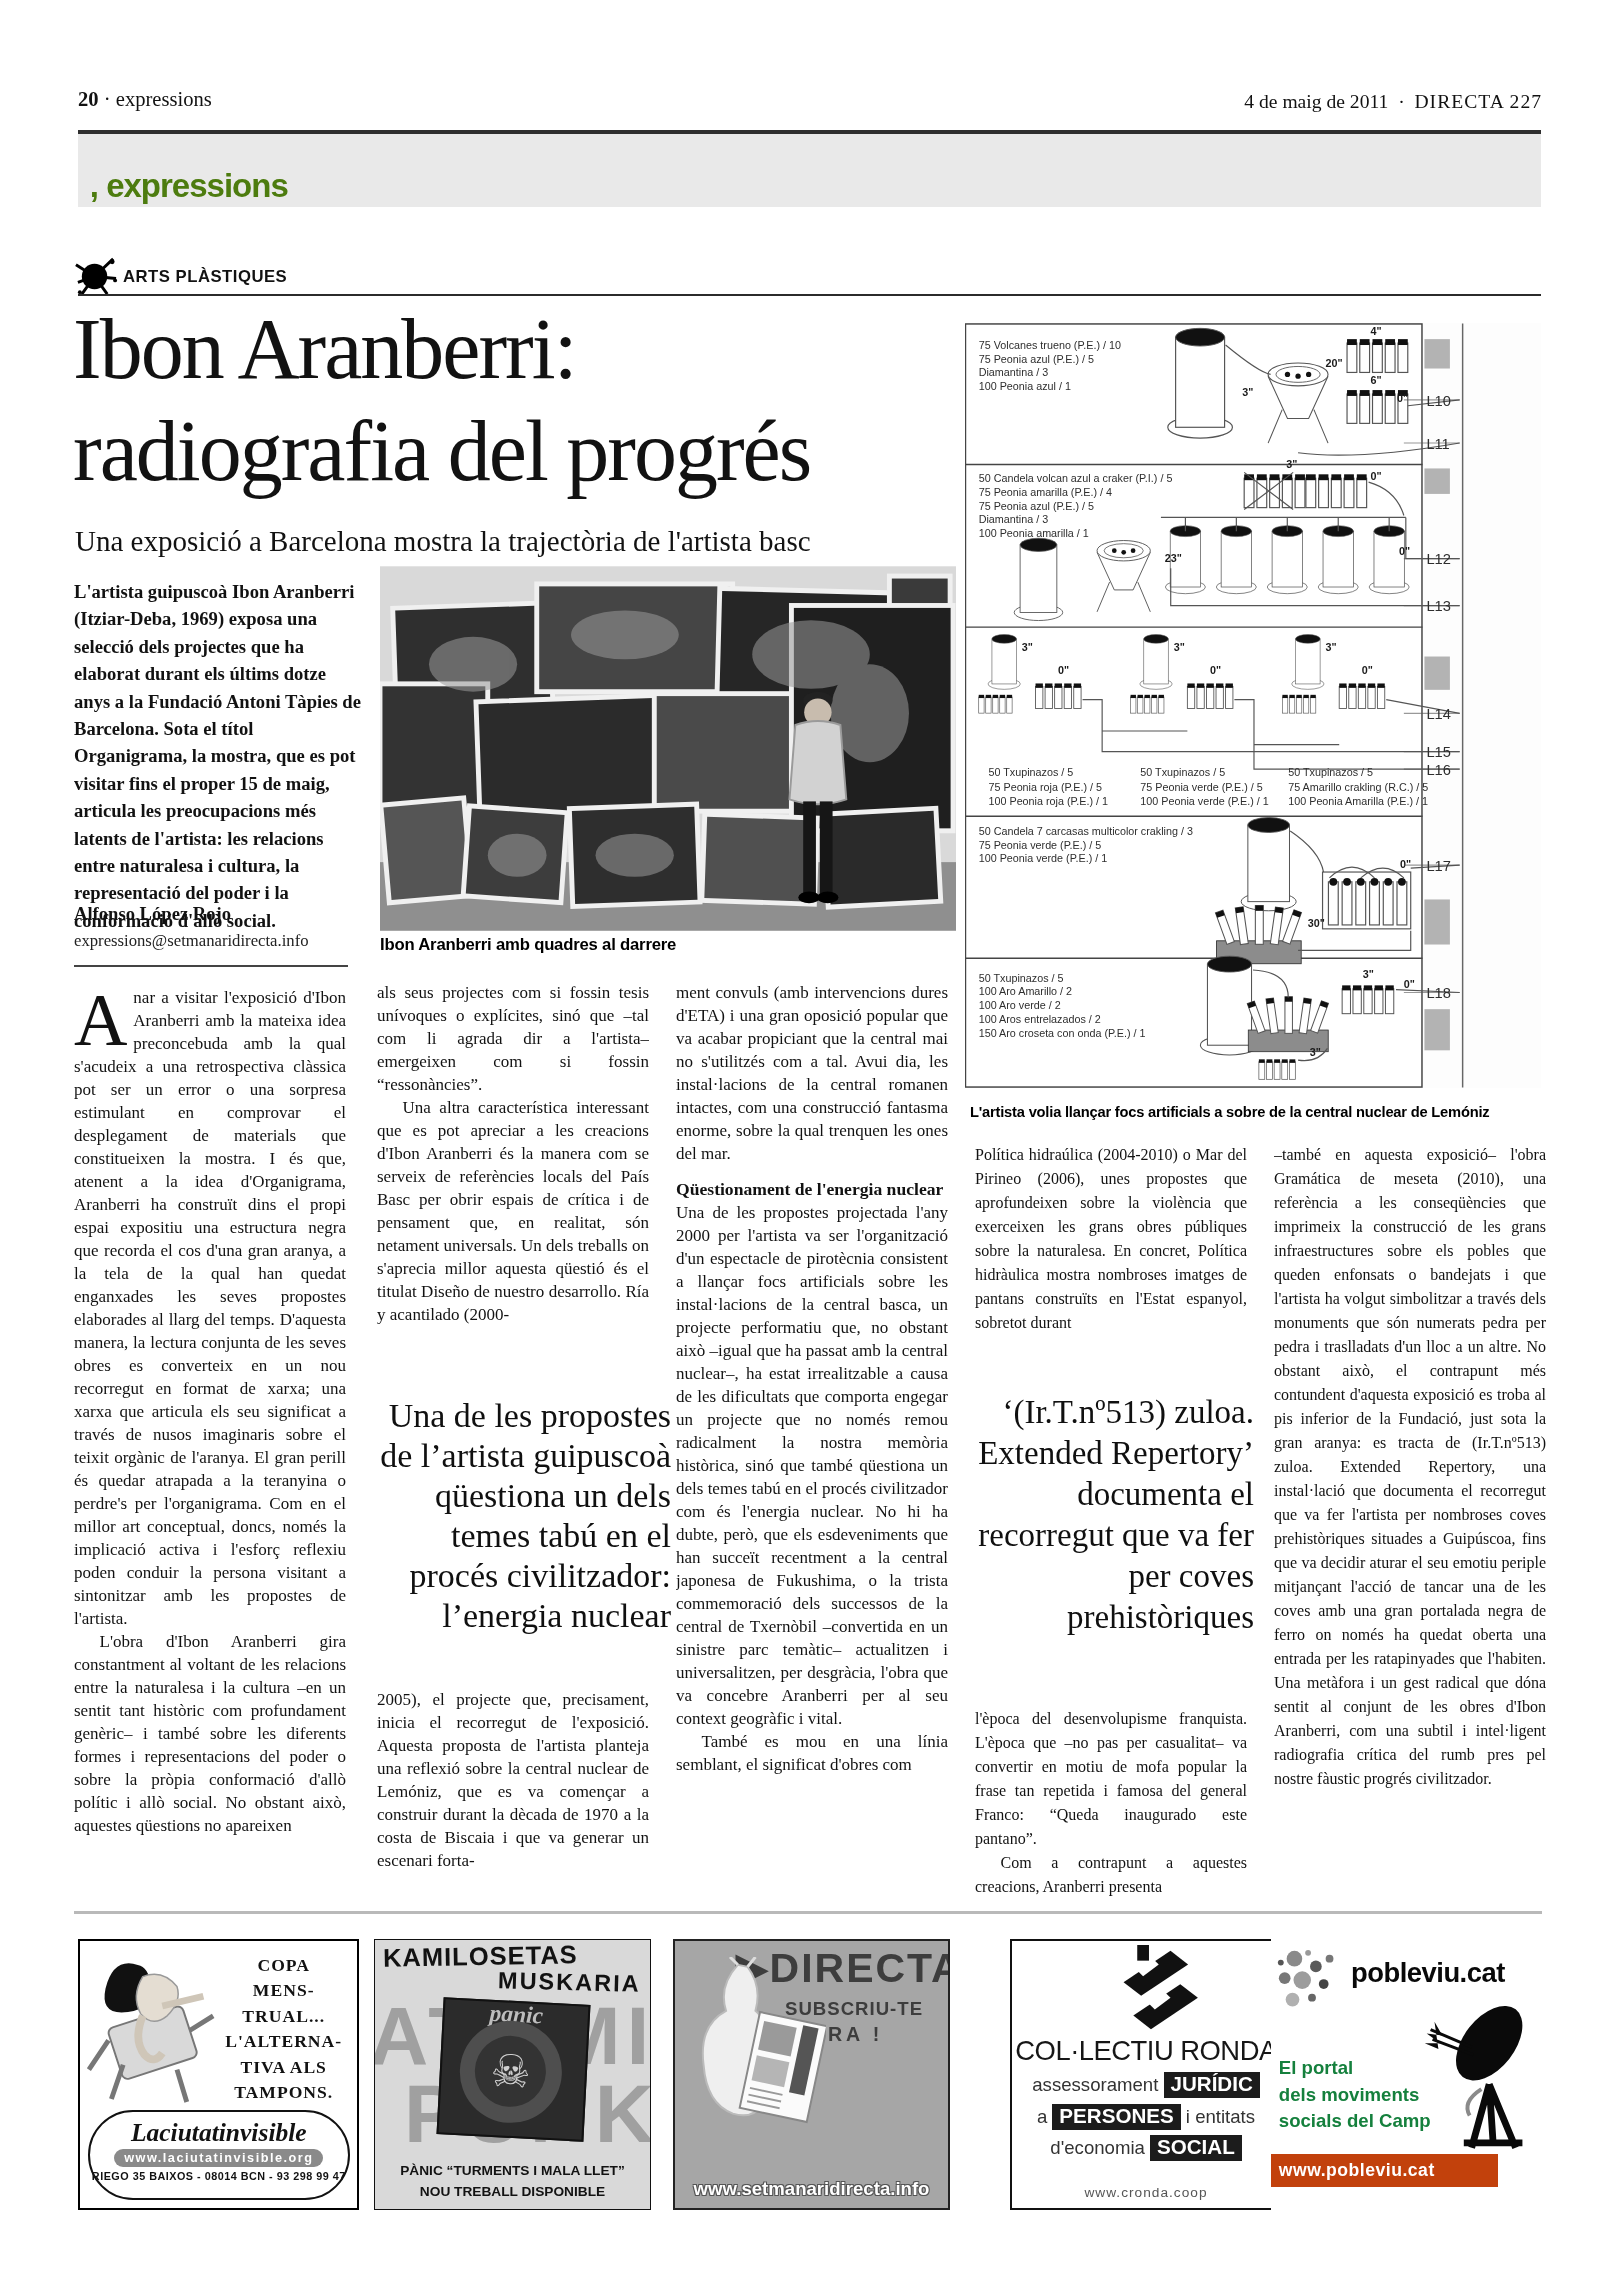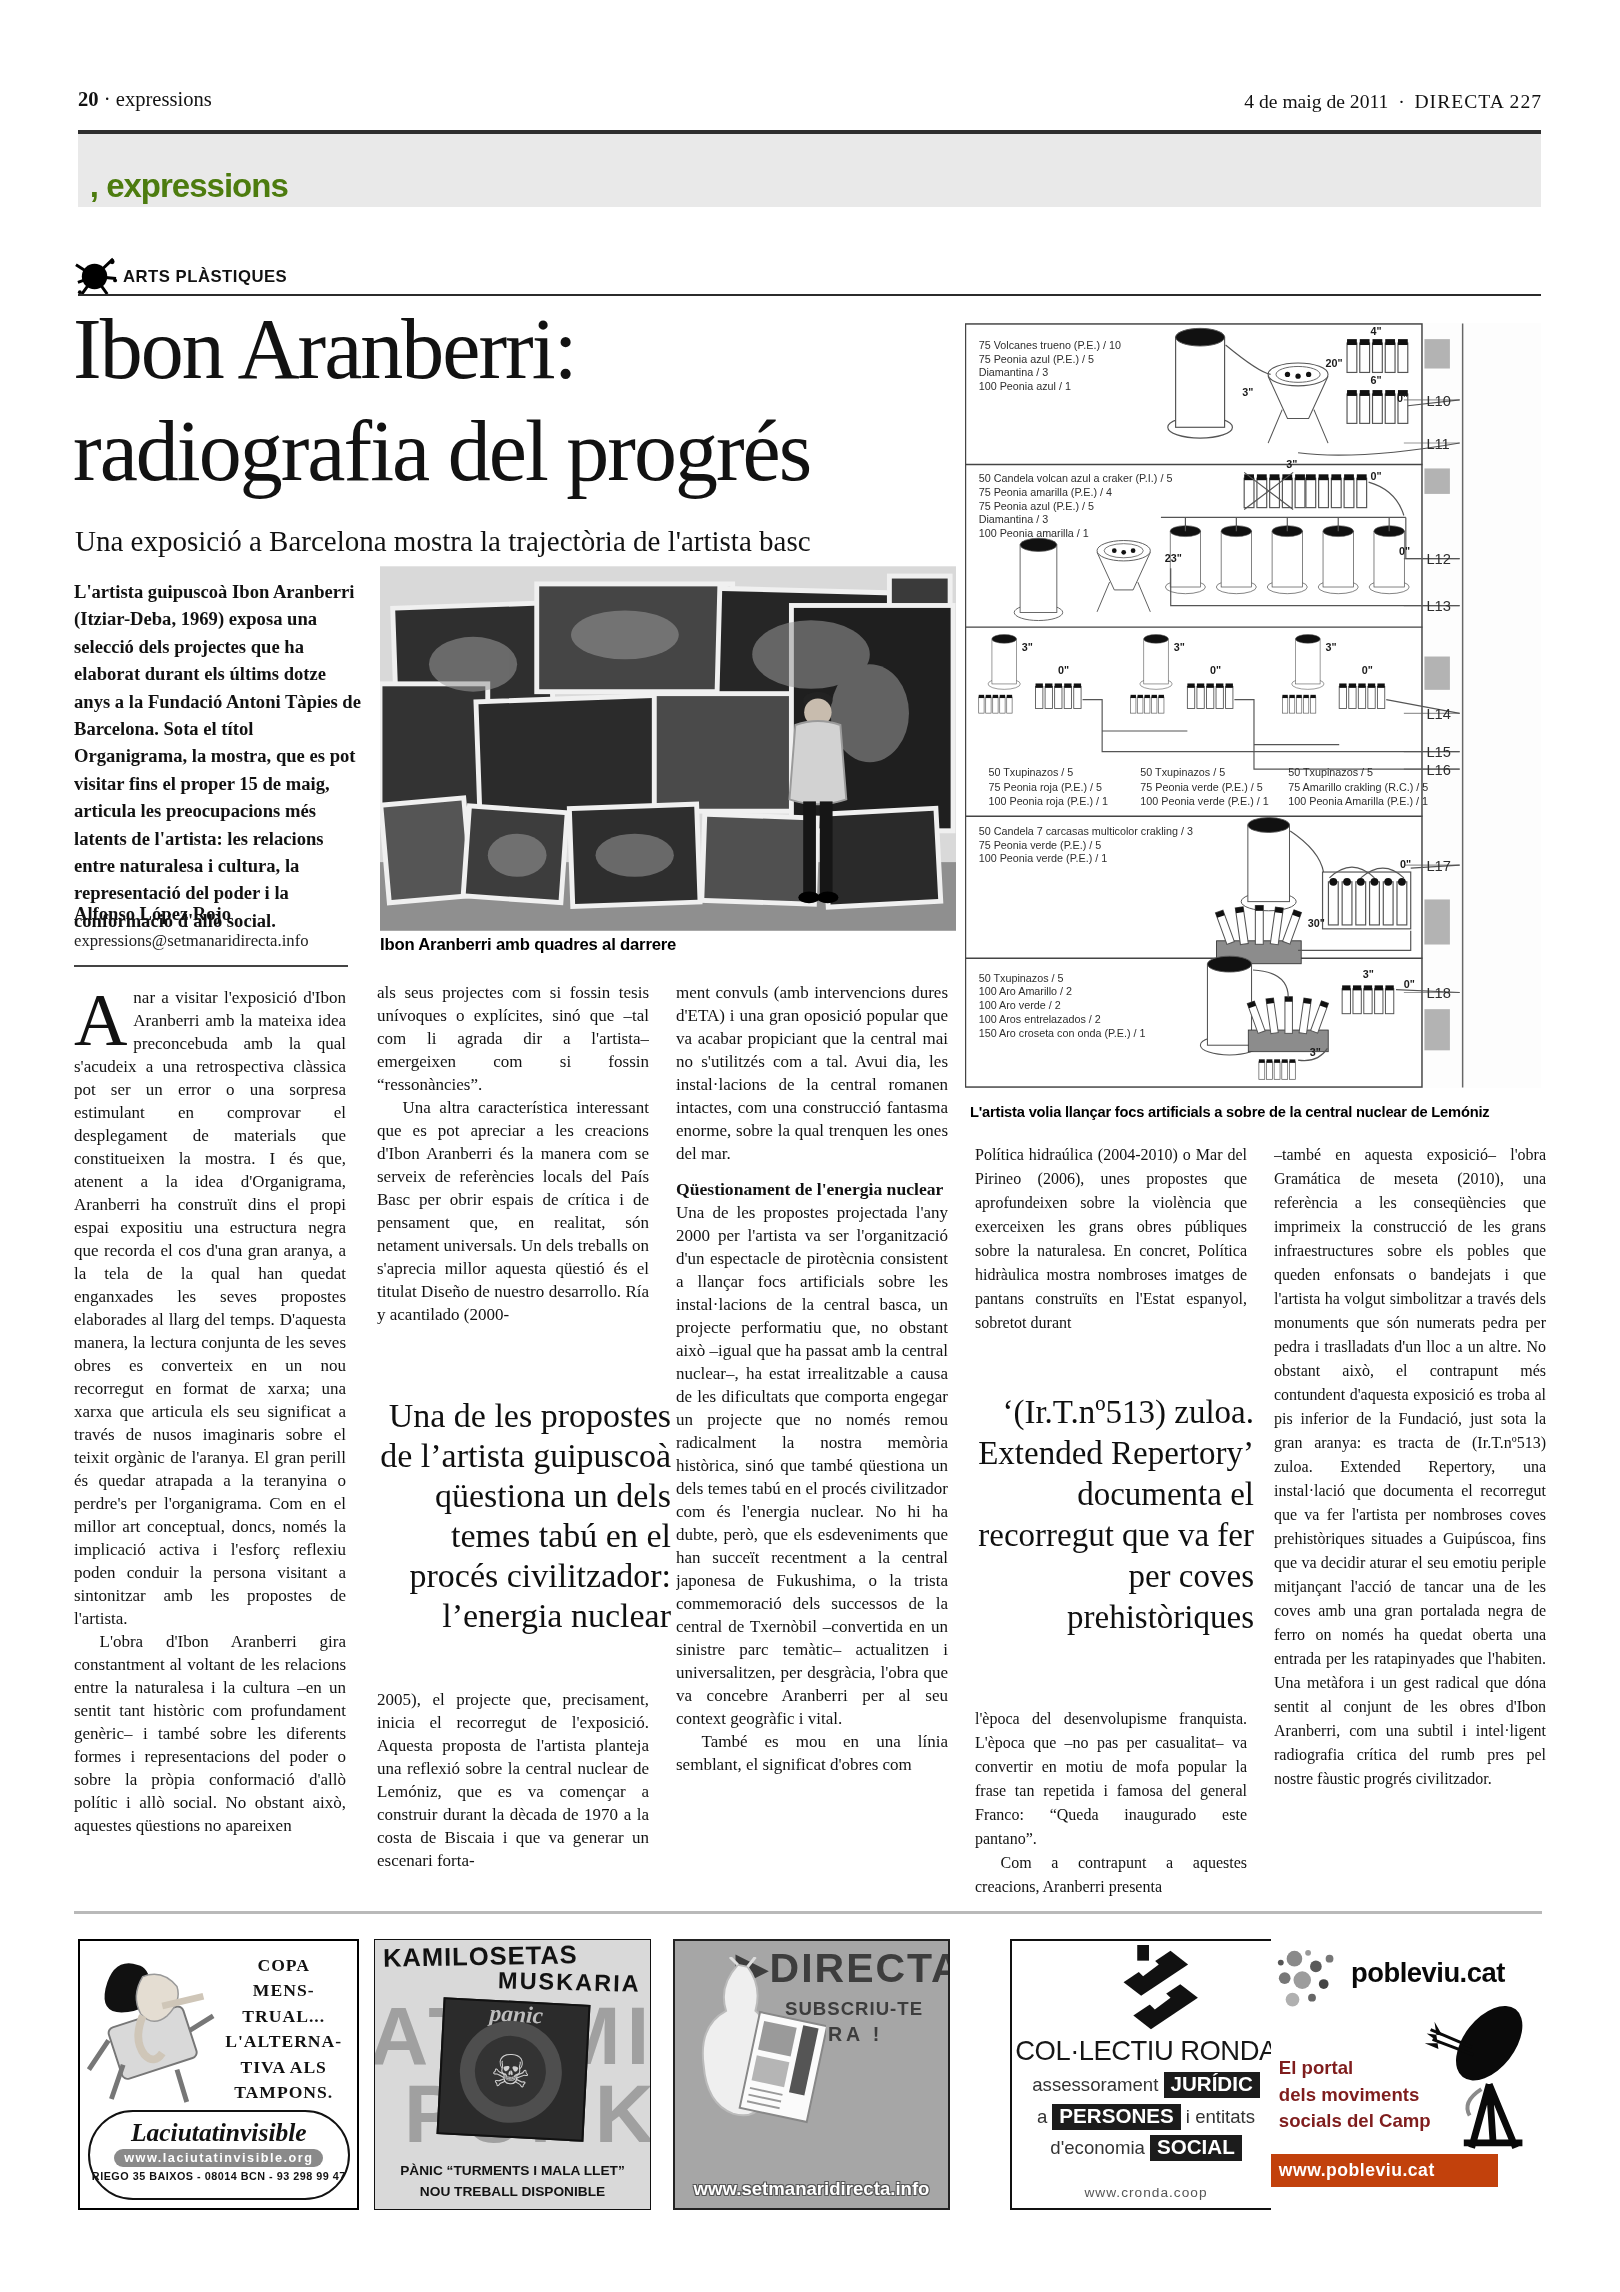--- a/index.html
+++ b/index.html
@@ -111,21 +111,21 @@
               letter-spacing:-0.5px; color:#161616; }
   .ad4-l { position:absolute; width:100%; text-align:center; font-size:18.6px; color:#333; }
   .chip { display:inline-block; background:#1c1c1c; color:#fff; font-weight:bold; font-size:20.6px;
           padding:0 6.9px 2px 6.9px; }
   .ad4-url { position:absolute; left:0; bottom:7.8px; width:100%; text-align:center; font-size:13.7px;
              letter-spacing:1px; color:#555; }
 
   .ad5-title { position:absolute; left:80px; top:17.6px; font-weight:bold; font-size:27.4px;
                letter-spacing:-0.5px; color:#090909; }
   .ad5-lines { position:absolute; left:7.8px; top:116px; font-weight:bold; font-size:18.6px;
-               line-height:26.5px; color:#7f1d1d; }
+               line-height:26.5px; color:#15803d; }
   .ad5-bar { position:absolute; left:0; bottom:23.5px; width:227px; height:33px; background:#c2410c;
              color:#fff; font-weight:bold; font-size:17.6px; line-height:33px; padding-left:7.8px;
              letter-spacing:0.5px; }
 </style>
 </head>
 <body>
 
 <div class="page">
 
   <div class="folio-left"><b>20</b> <span>·</span> <span>expressions</span></div>

